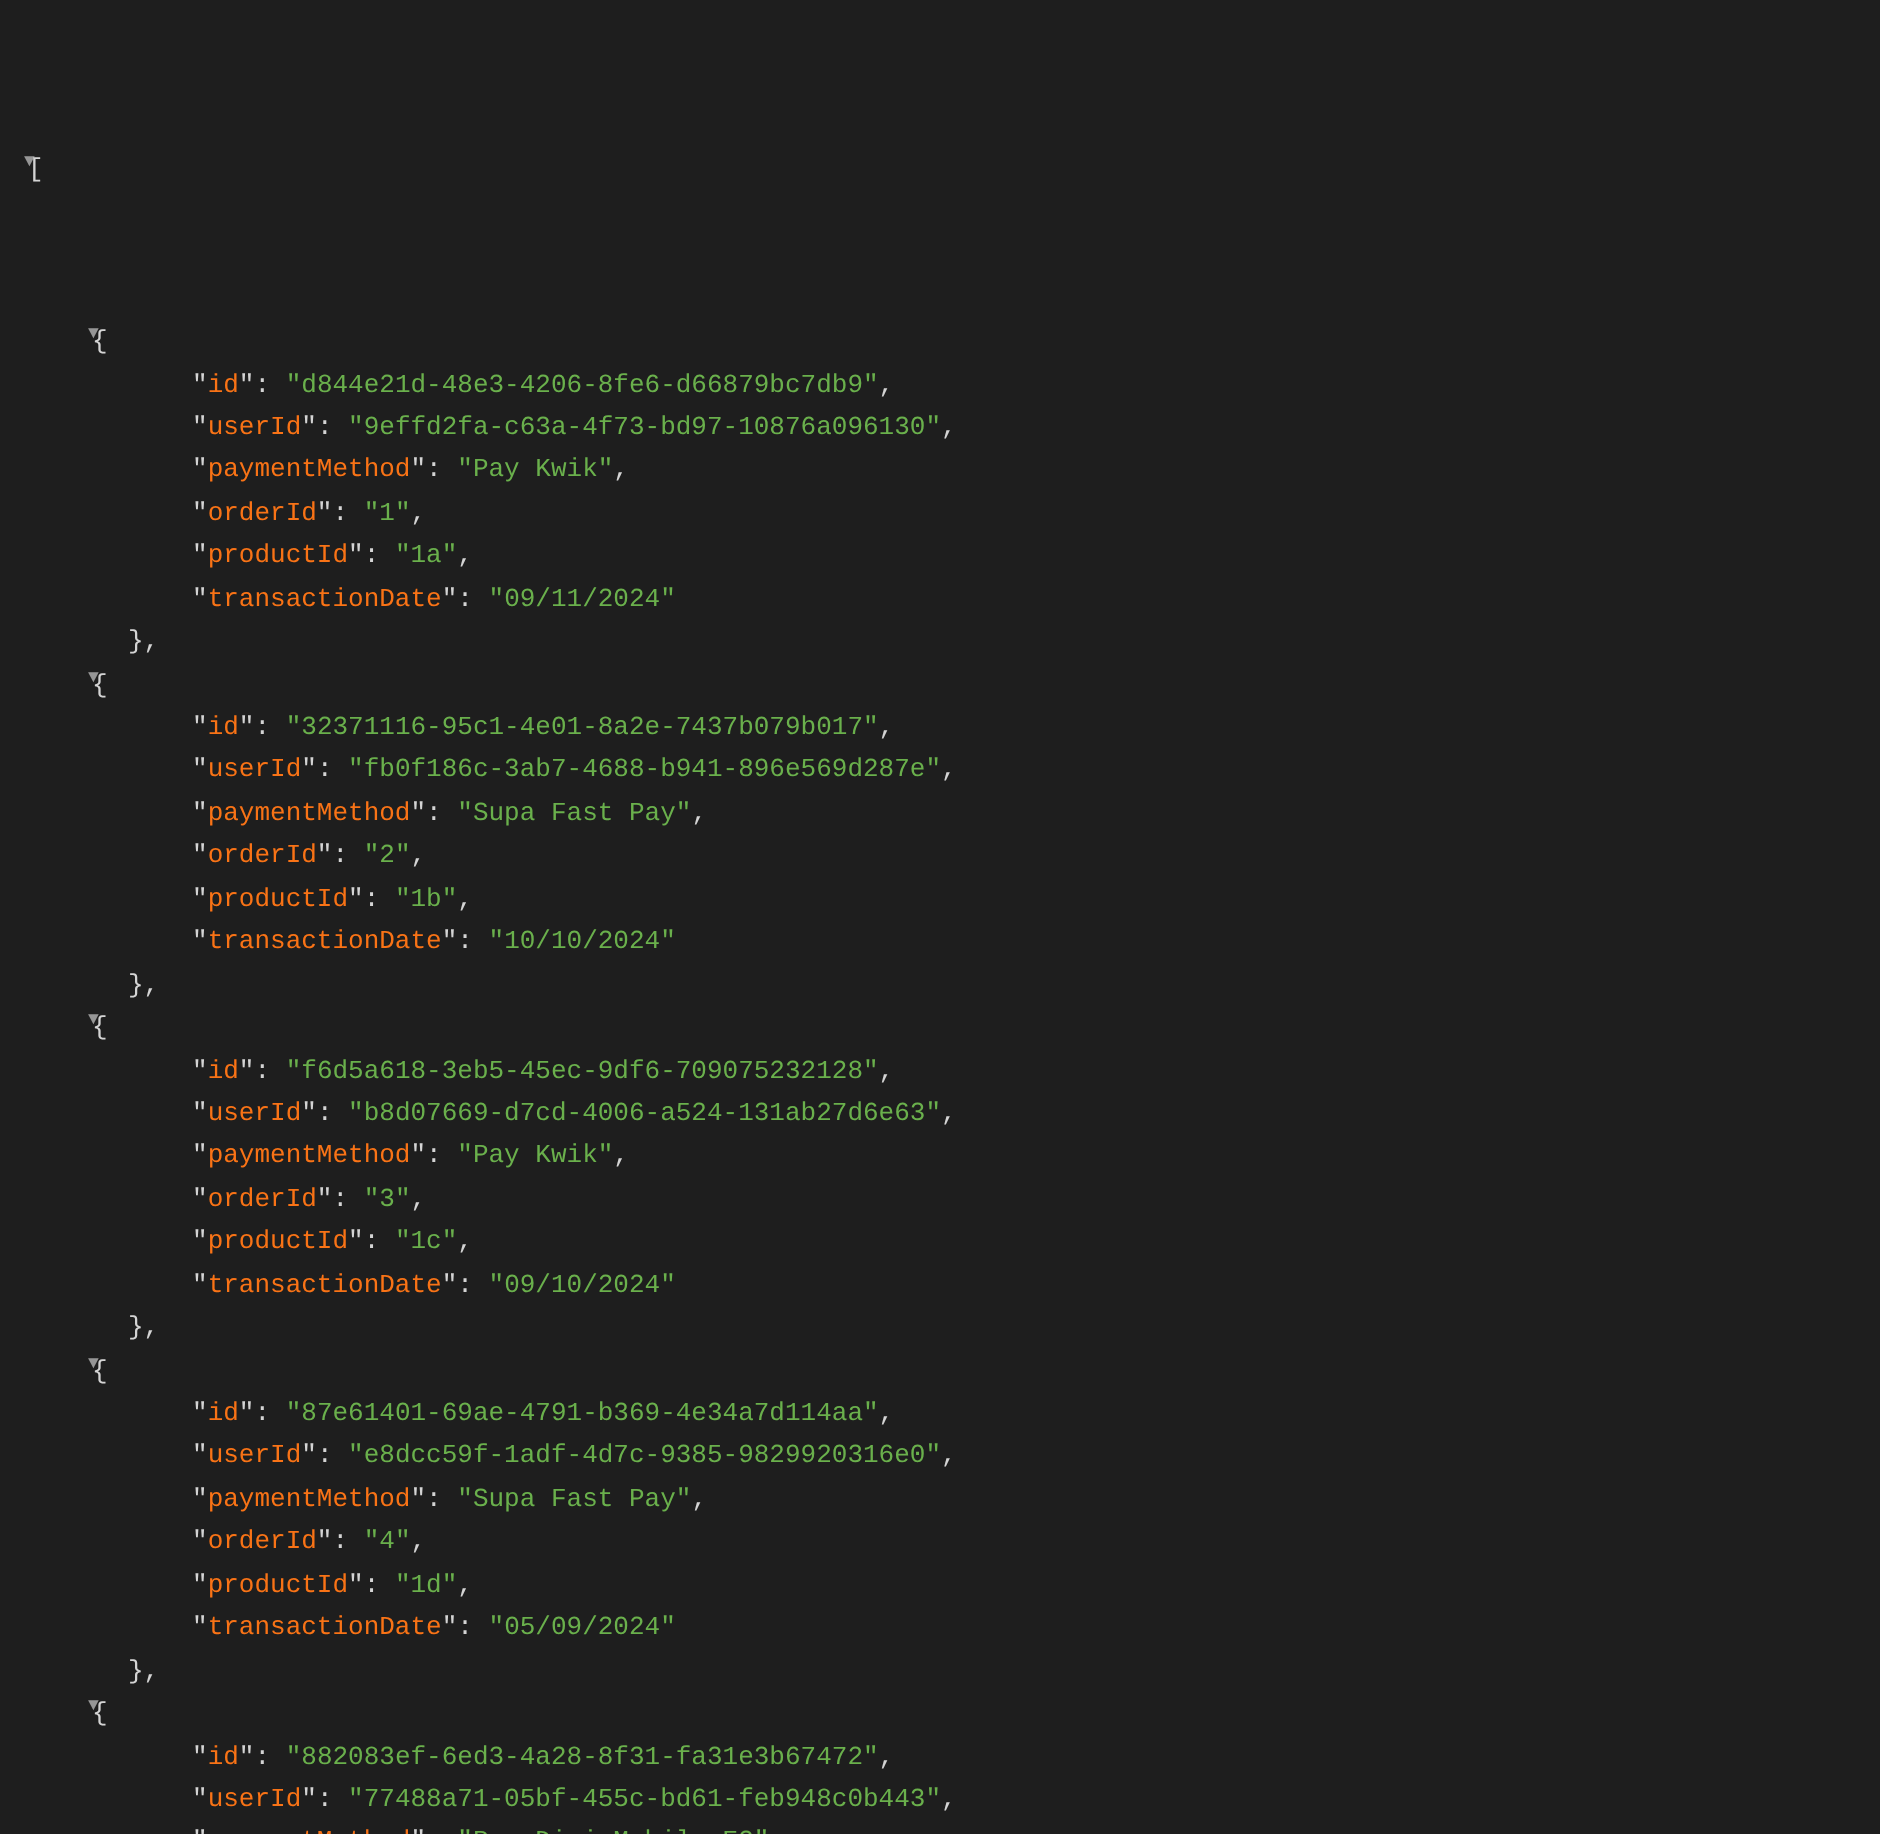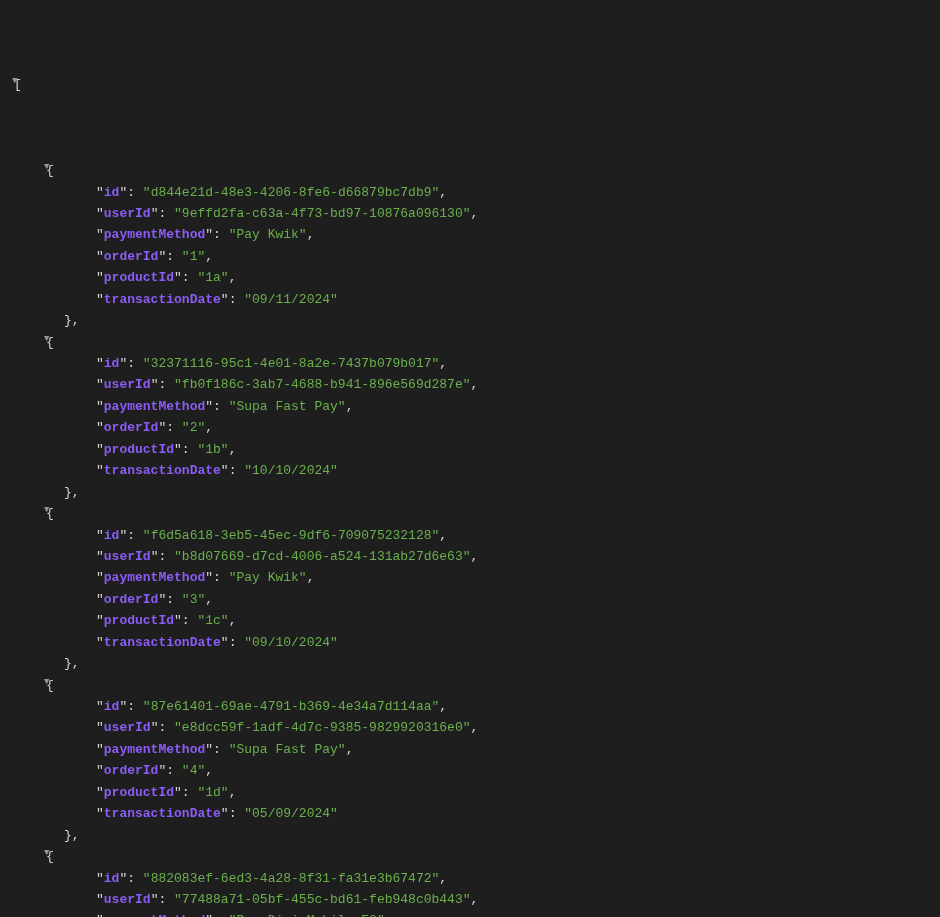--- a/index.html
+++ b/index.html
@@ -31,22 +31,21 @@
       text-align: center;
       font-size: 9px;
       cursor: pointer;
       user-select: none;
       margin-right: 2px;
     }
     .content {
       flex: 1;
     }
     .key {
-      color: #8b5cf6;
-      font-weight: bold;
+      color: #f97316;
     }
     .string {
       color: #6ab04c;
     }
     .punct {
       color: #d4d4d4;
     }
     .bracket {
       color: #d4d4d4;
     }

